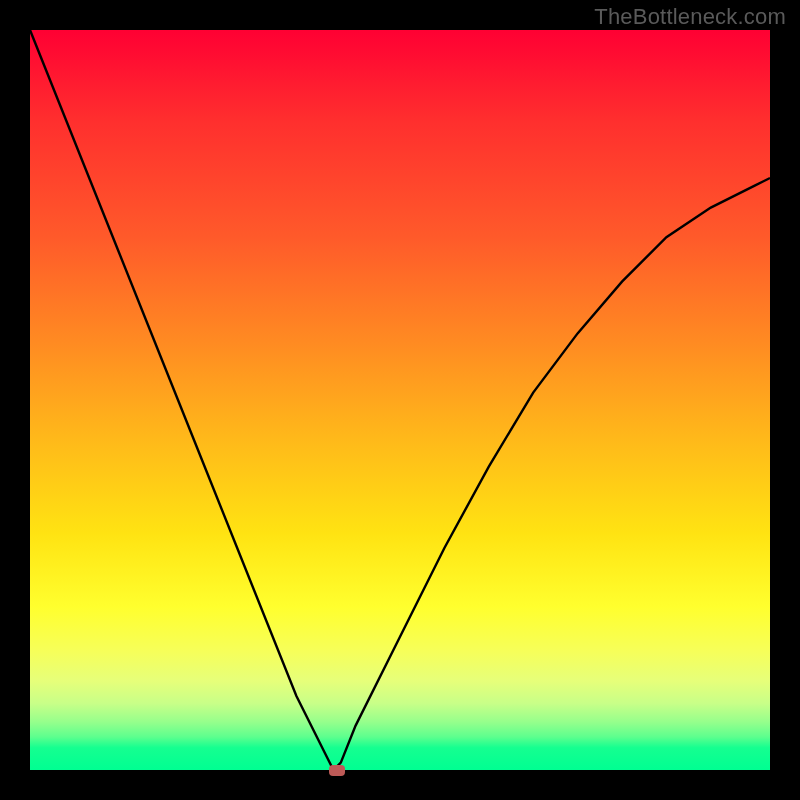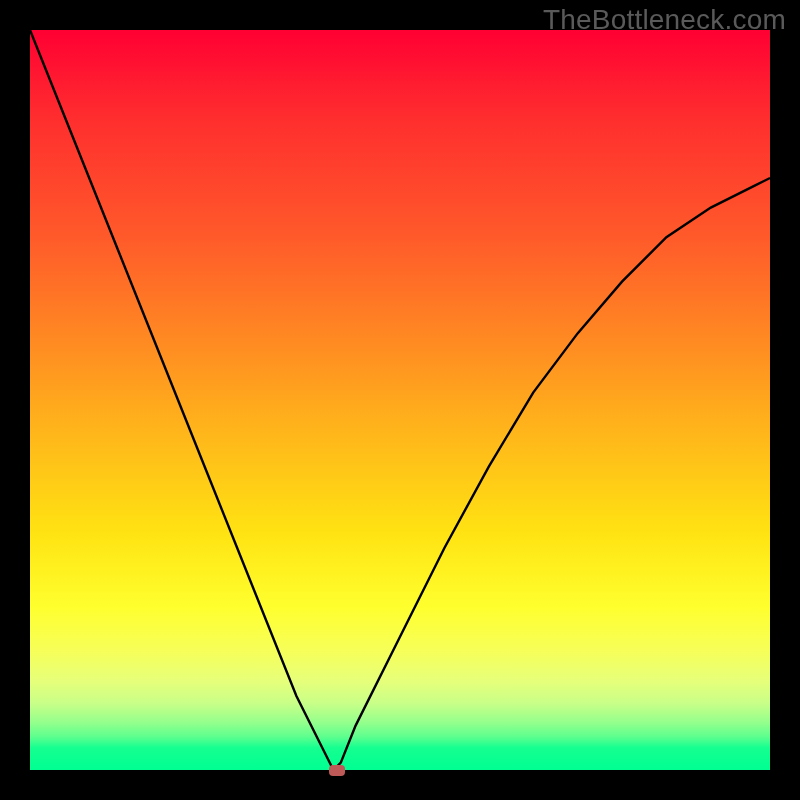--- a/index.html
+++ b/index.html
@@ -46,21 +46,21 @@
     inset: 0;
     width: 100%;
     height: 100%;
     overflow: visible;
   }
   .watermark {
     position: absolute;
     top: 4px;
     right: 14px;
     color: #5a5a5a;
-    font-size: 28px;
+    font-size: 22px;
     font-weight: 500;
     letter-spacing: 0.2px;
     user-select: none;
   }
   .marker {
     position: absolute;
     background: #bd5a57;
     border-radius: 4px;
   }
 </style>

